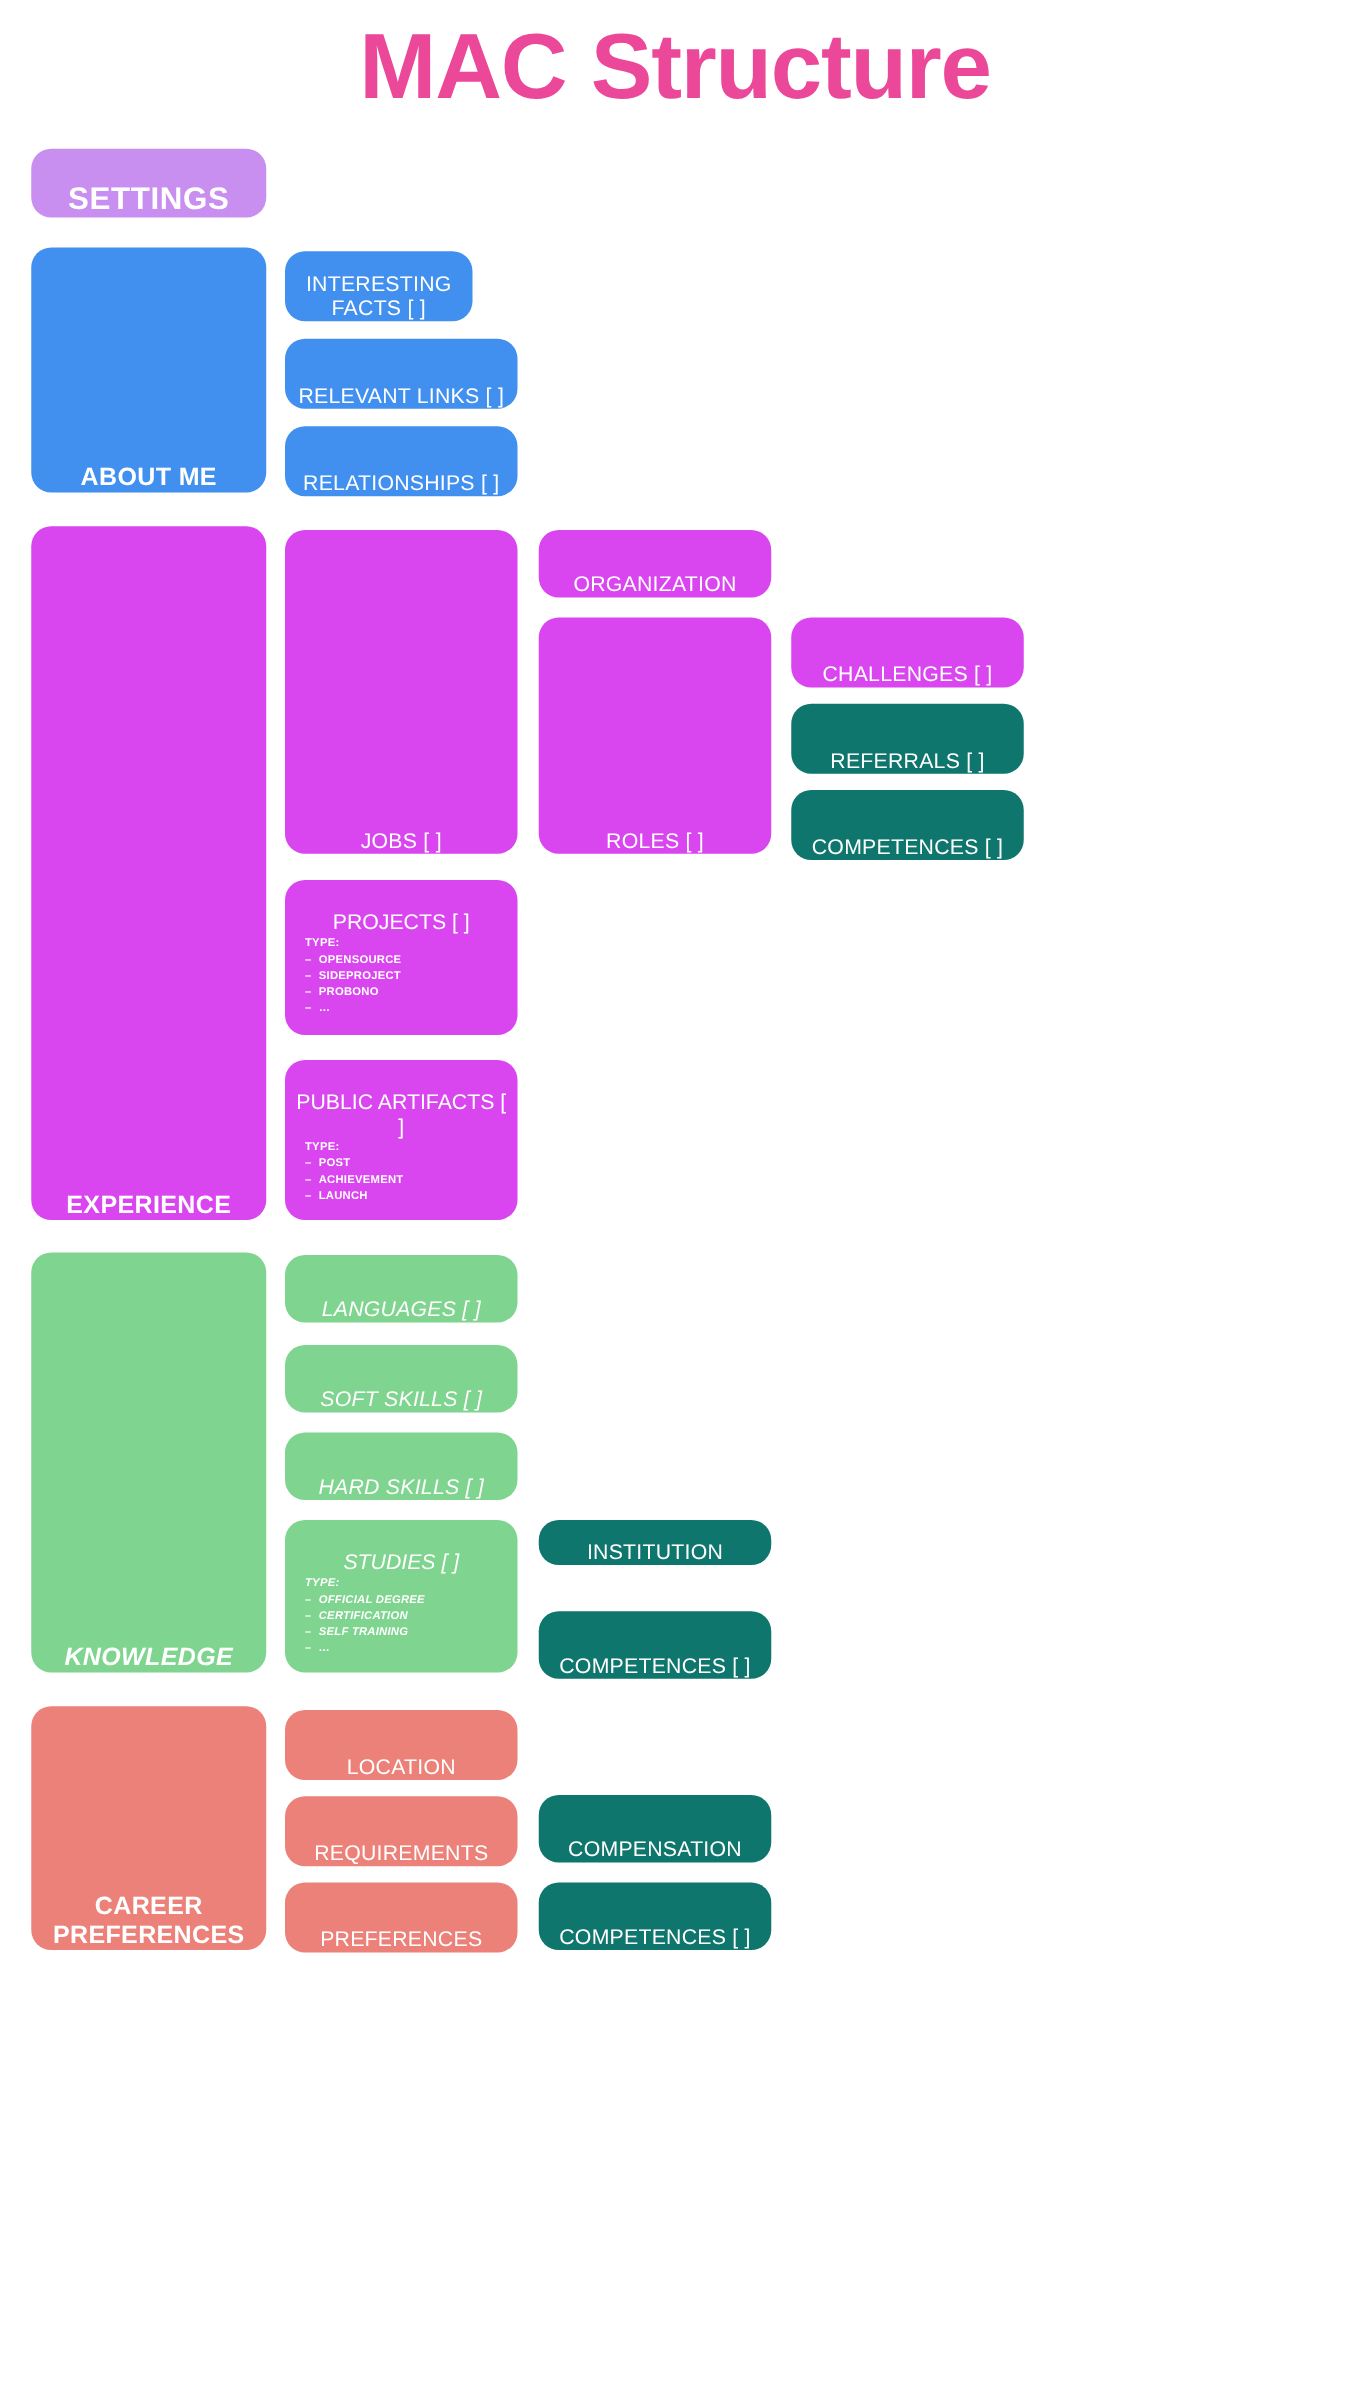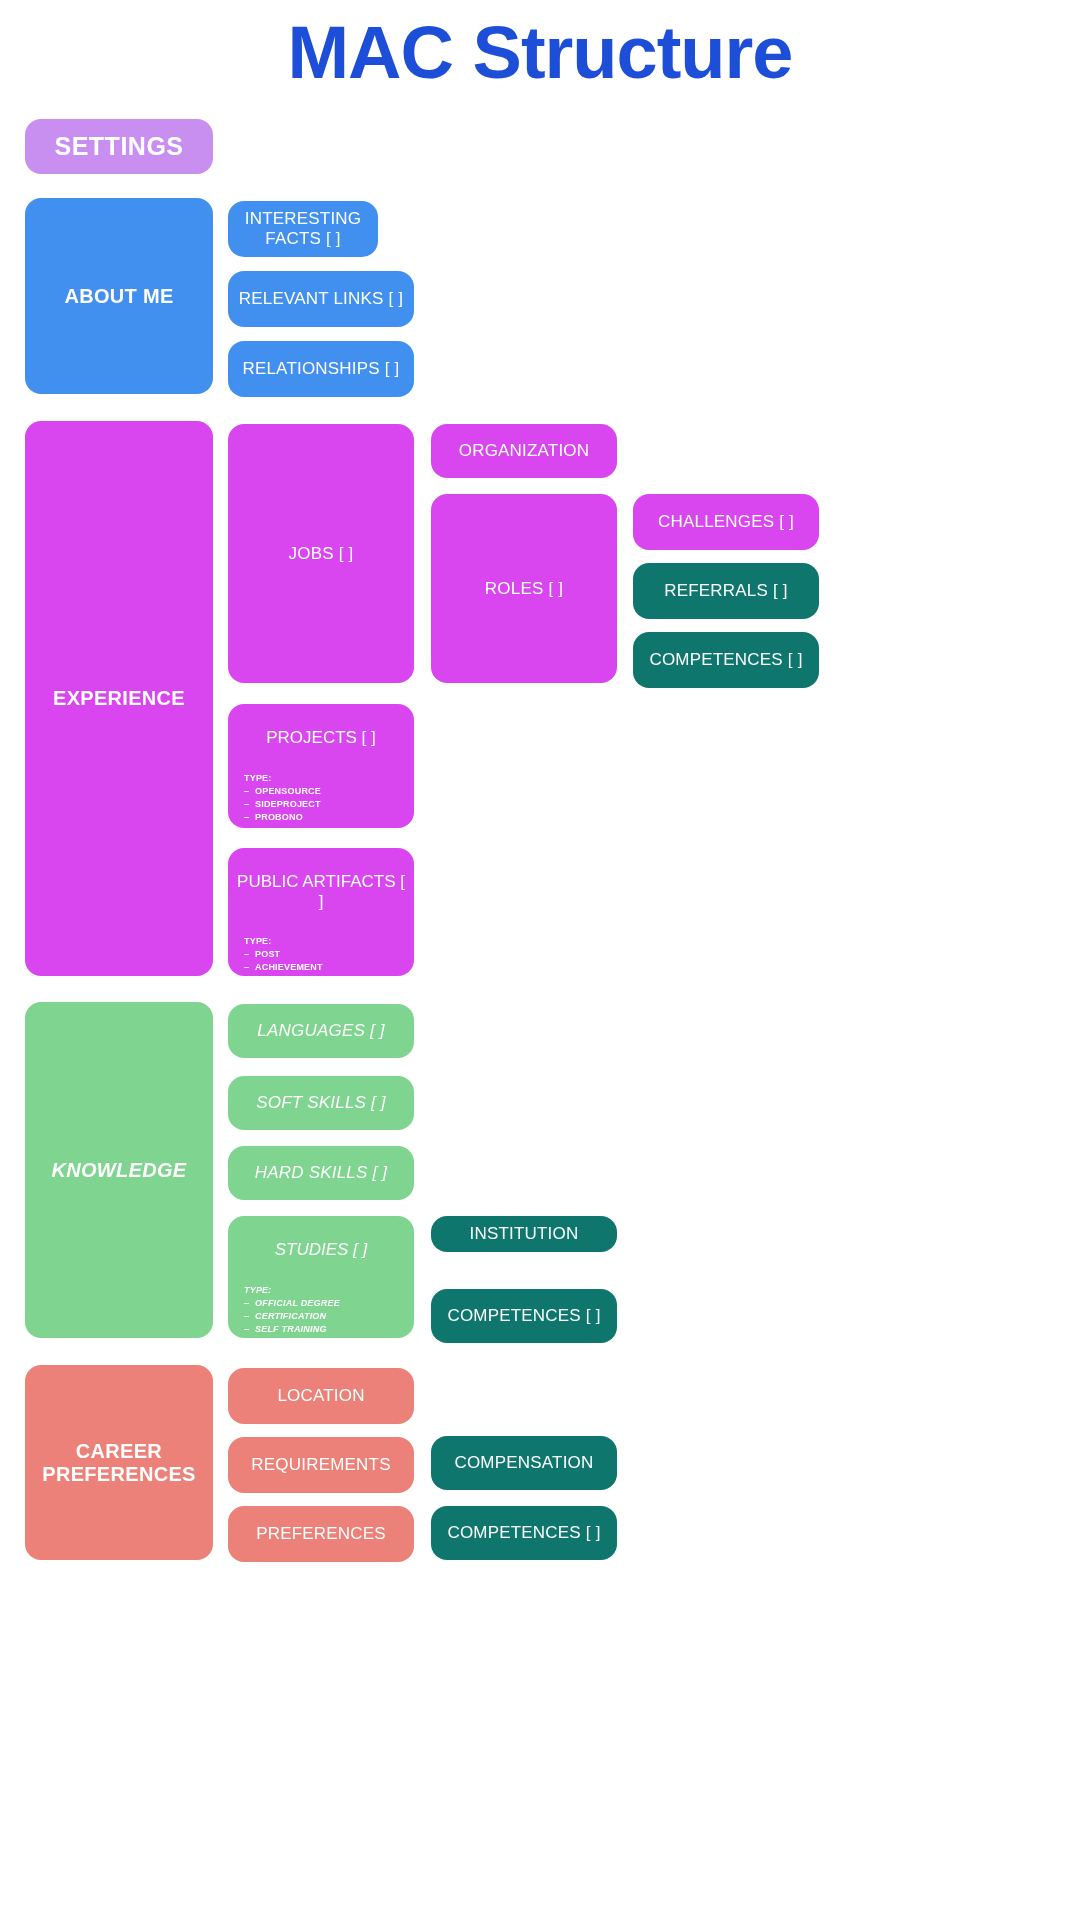--- a/index.html
+++ b/index.html
@@ -24,35 +24,35 @@
   
   .page-title {
     position: absolute;
     left: 0;
     top: 8px;
     width: 1080px;
     text-align: center;
     font-size: 74px;
     font-weight: 700;
     letter-spacing: -1px;
-    color: #1d4ed8;
+    color: #ec4899;
     line-height: 90px;
     white-space: nowrap;
   }
 
   
   .node {
     position: absolute;
     border-radius: 16px;
     box-sizing: border-box;
     color: #ffffff;
     display: flex;
     flex-direction: column;
     align-items: center;
-    justify-content: center;
+    justify-content: flex-end;
     text-align: center;
     overflow: hidden;
   }
   .node .node-label {
     display: block;
     width: 100%;
     padding: 0 8px;
     box-sizing: border-box;
     text-align: center;
     color: #ffffff;
@@ -89,21 +89,20 @@
     justify-content: flex-start;
     align-items: flex-start;
     padding-top: 24px;
   }
   .node.with-list .node-label {
     text-align: center;
     font-size: 17px;
     margin-bottom: 0;
   }
   .type-block {
-    margin-top: 24px;
     padding-left: 16px;
     text-align: left;
     font-size: 9px;
     font-weight: 700;
     line-height: 13px;
     letter-spacing: 0.2px;
     color: #ffffff;
   }
   .type-block .type-head { display: block; }
   .type-block .type-item { display: block; white-space: nowrap; }

